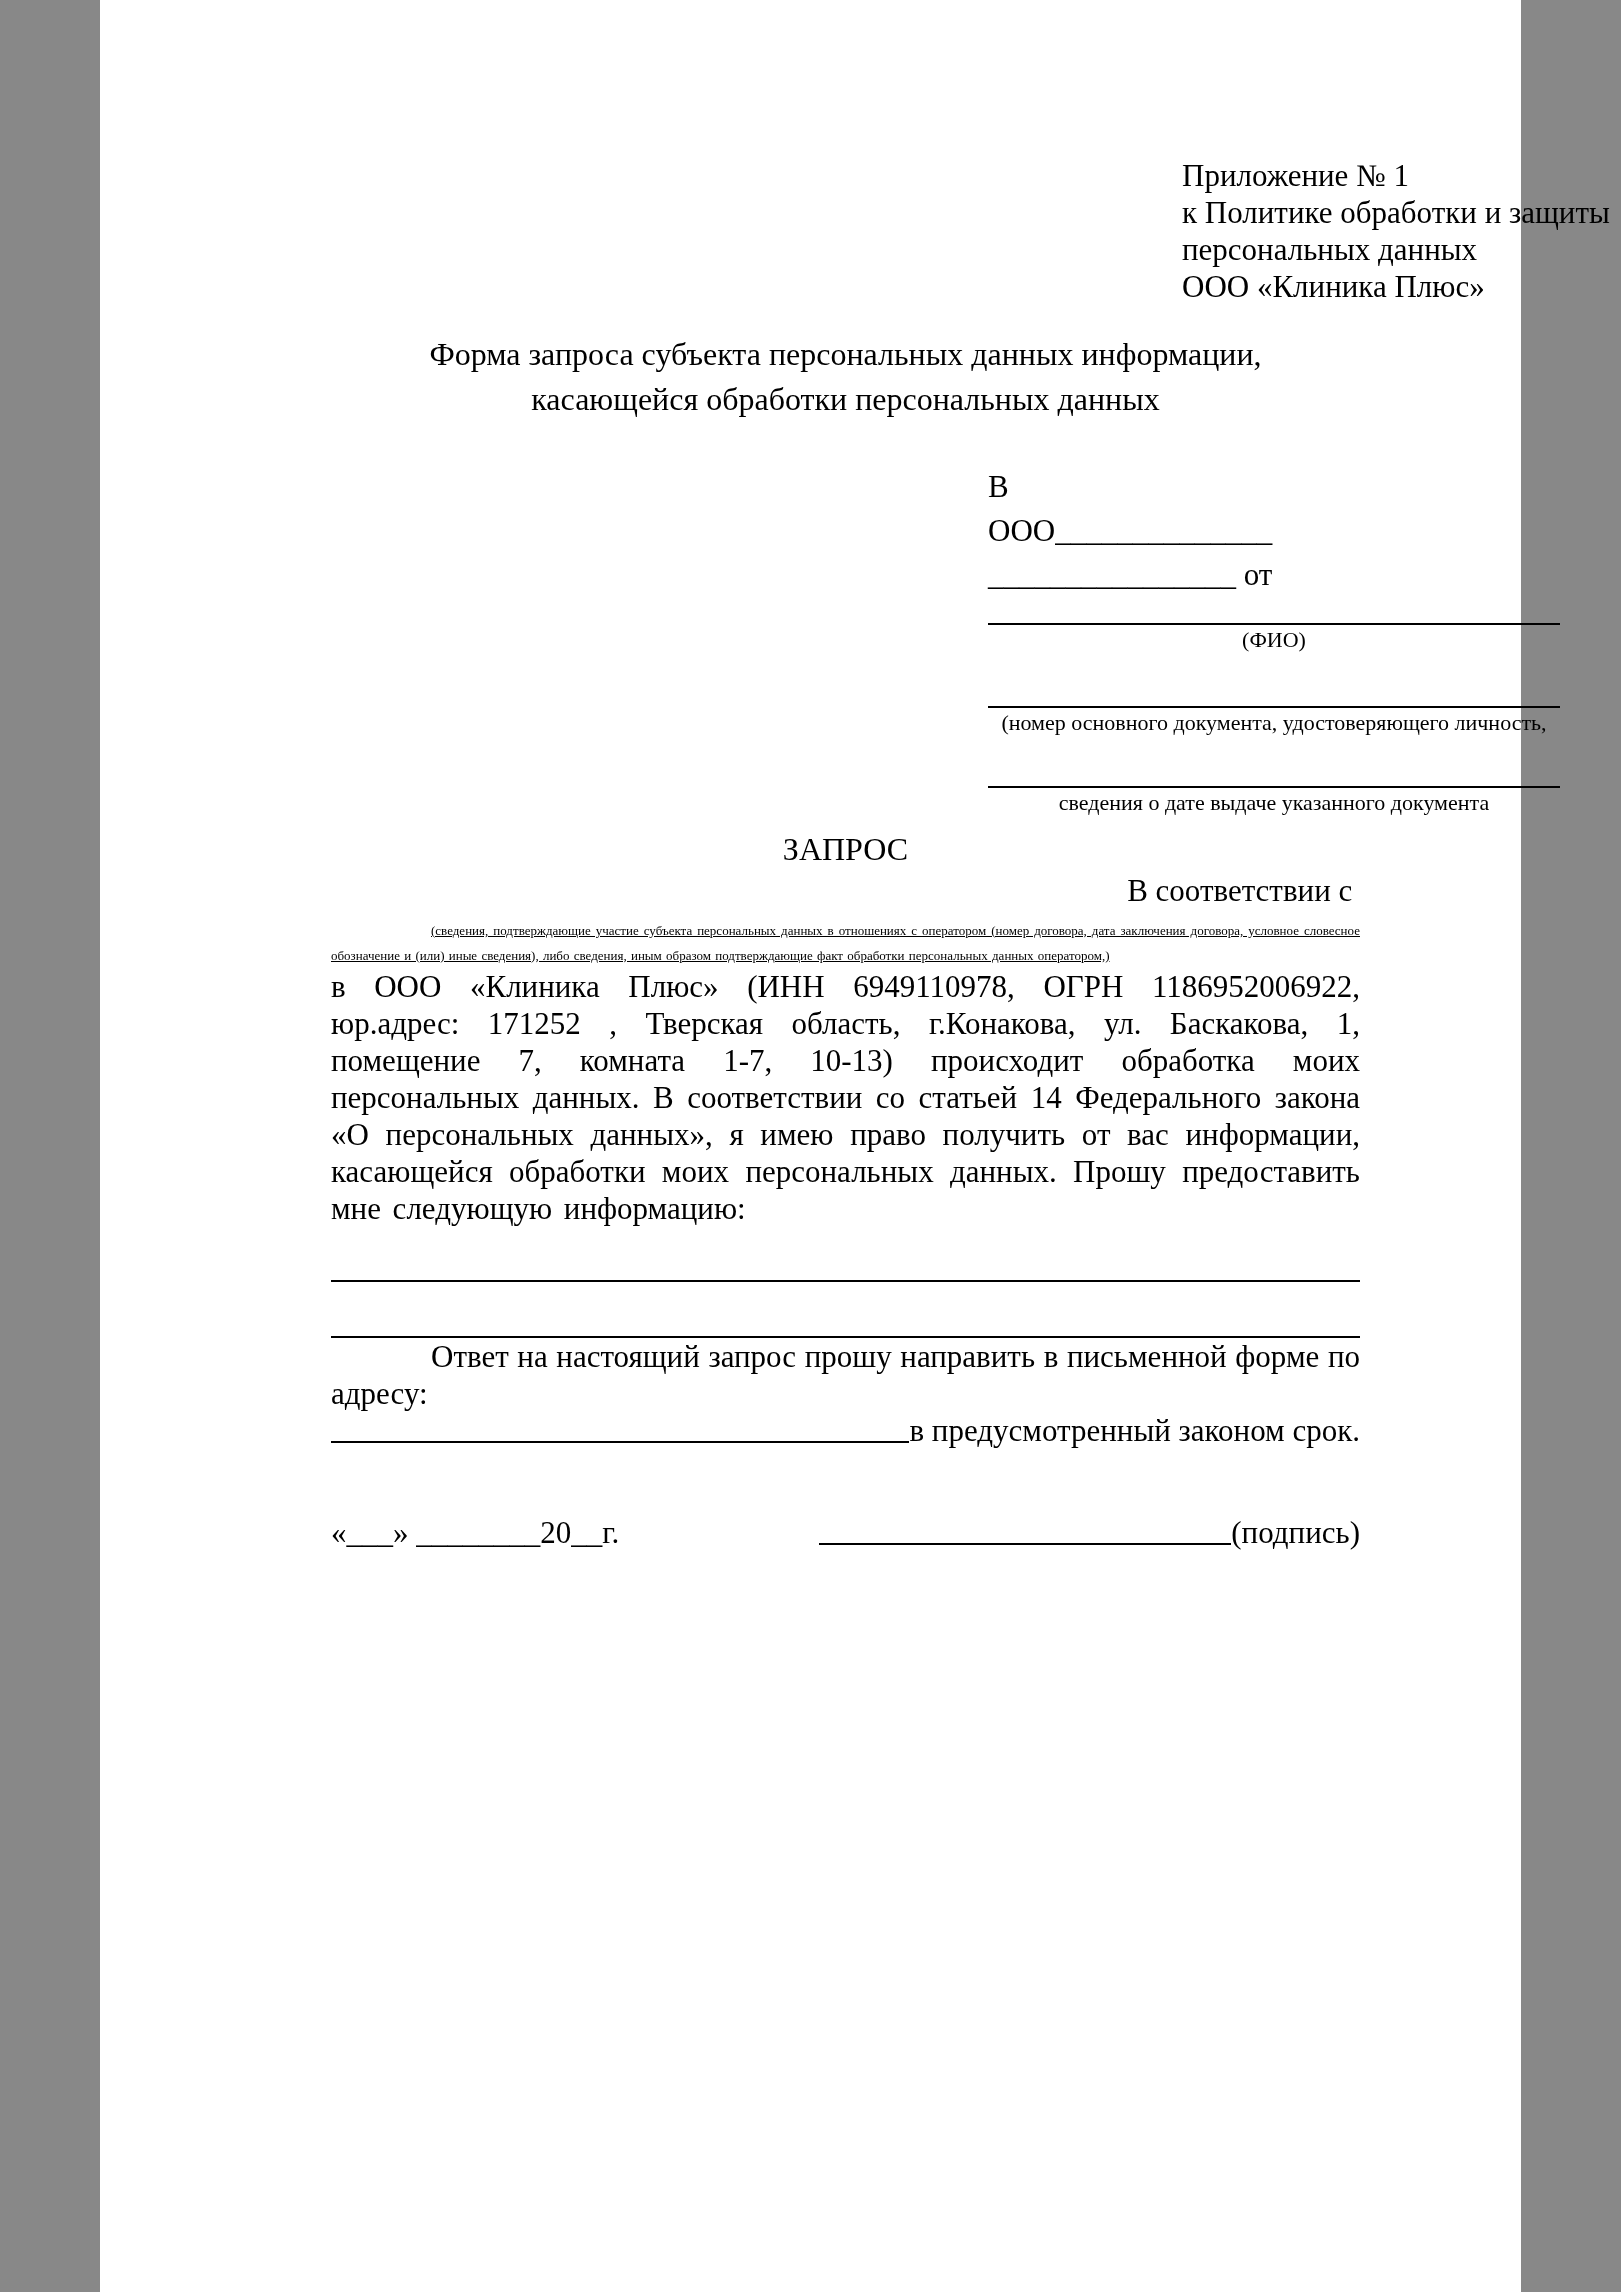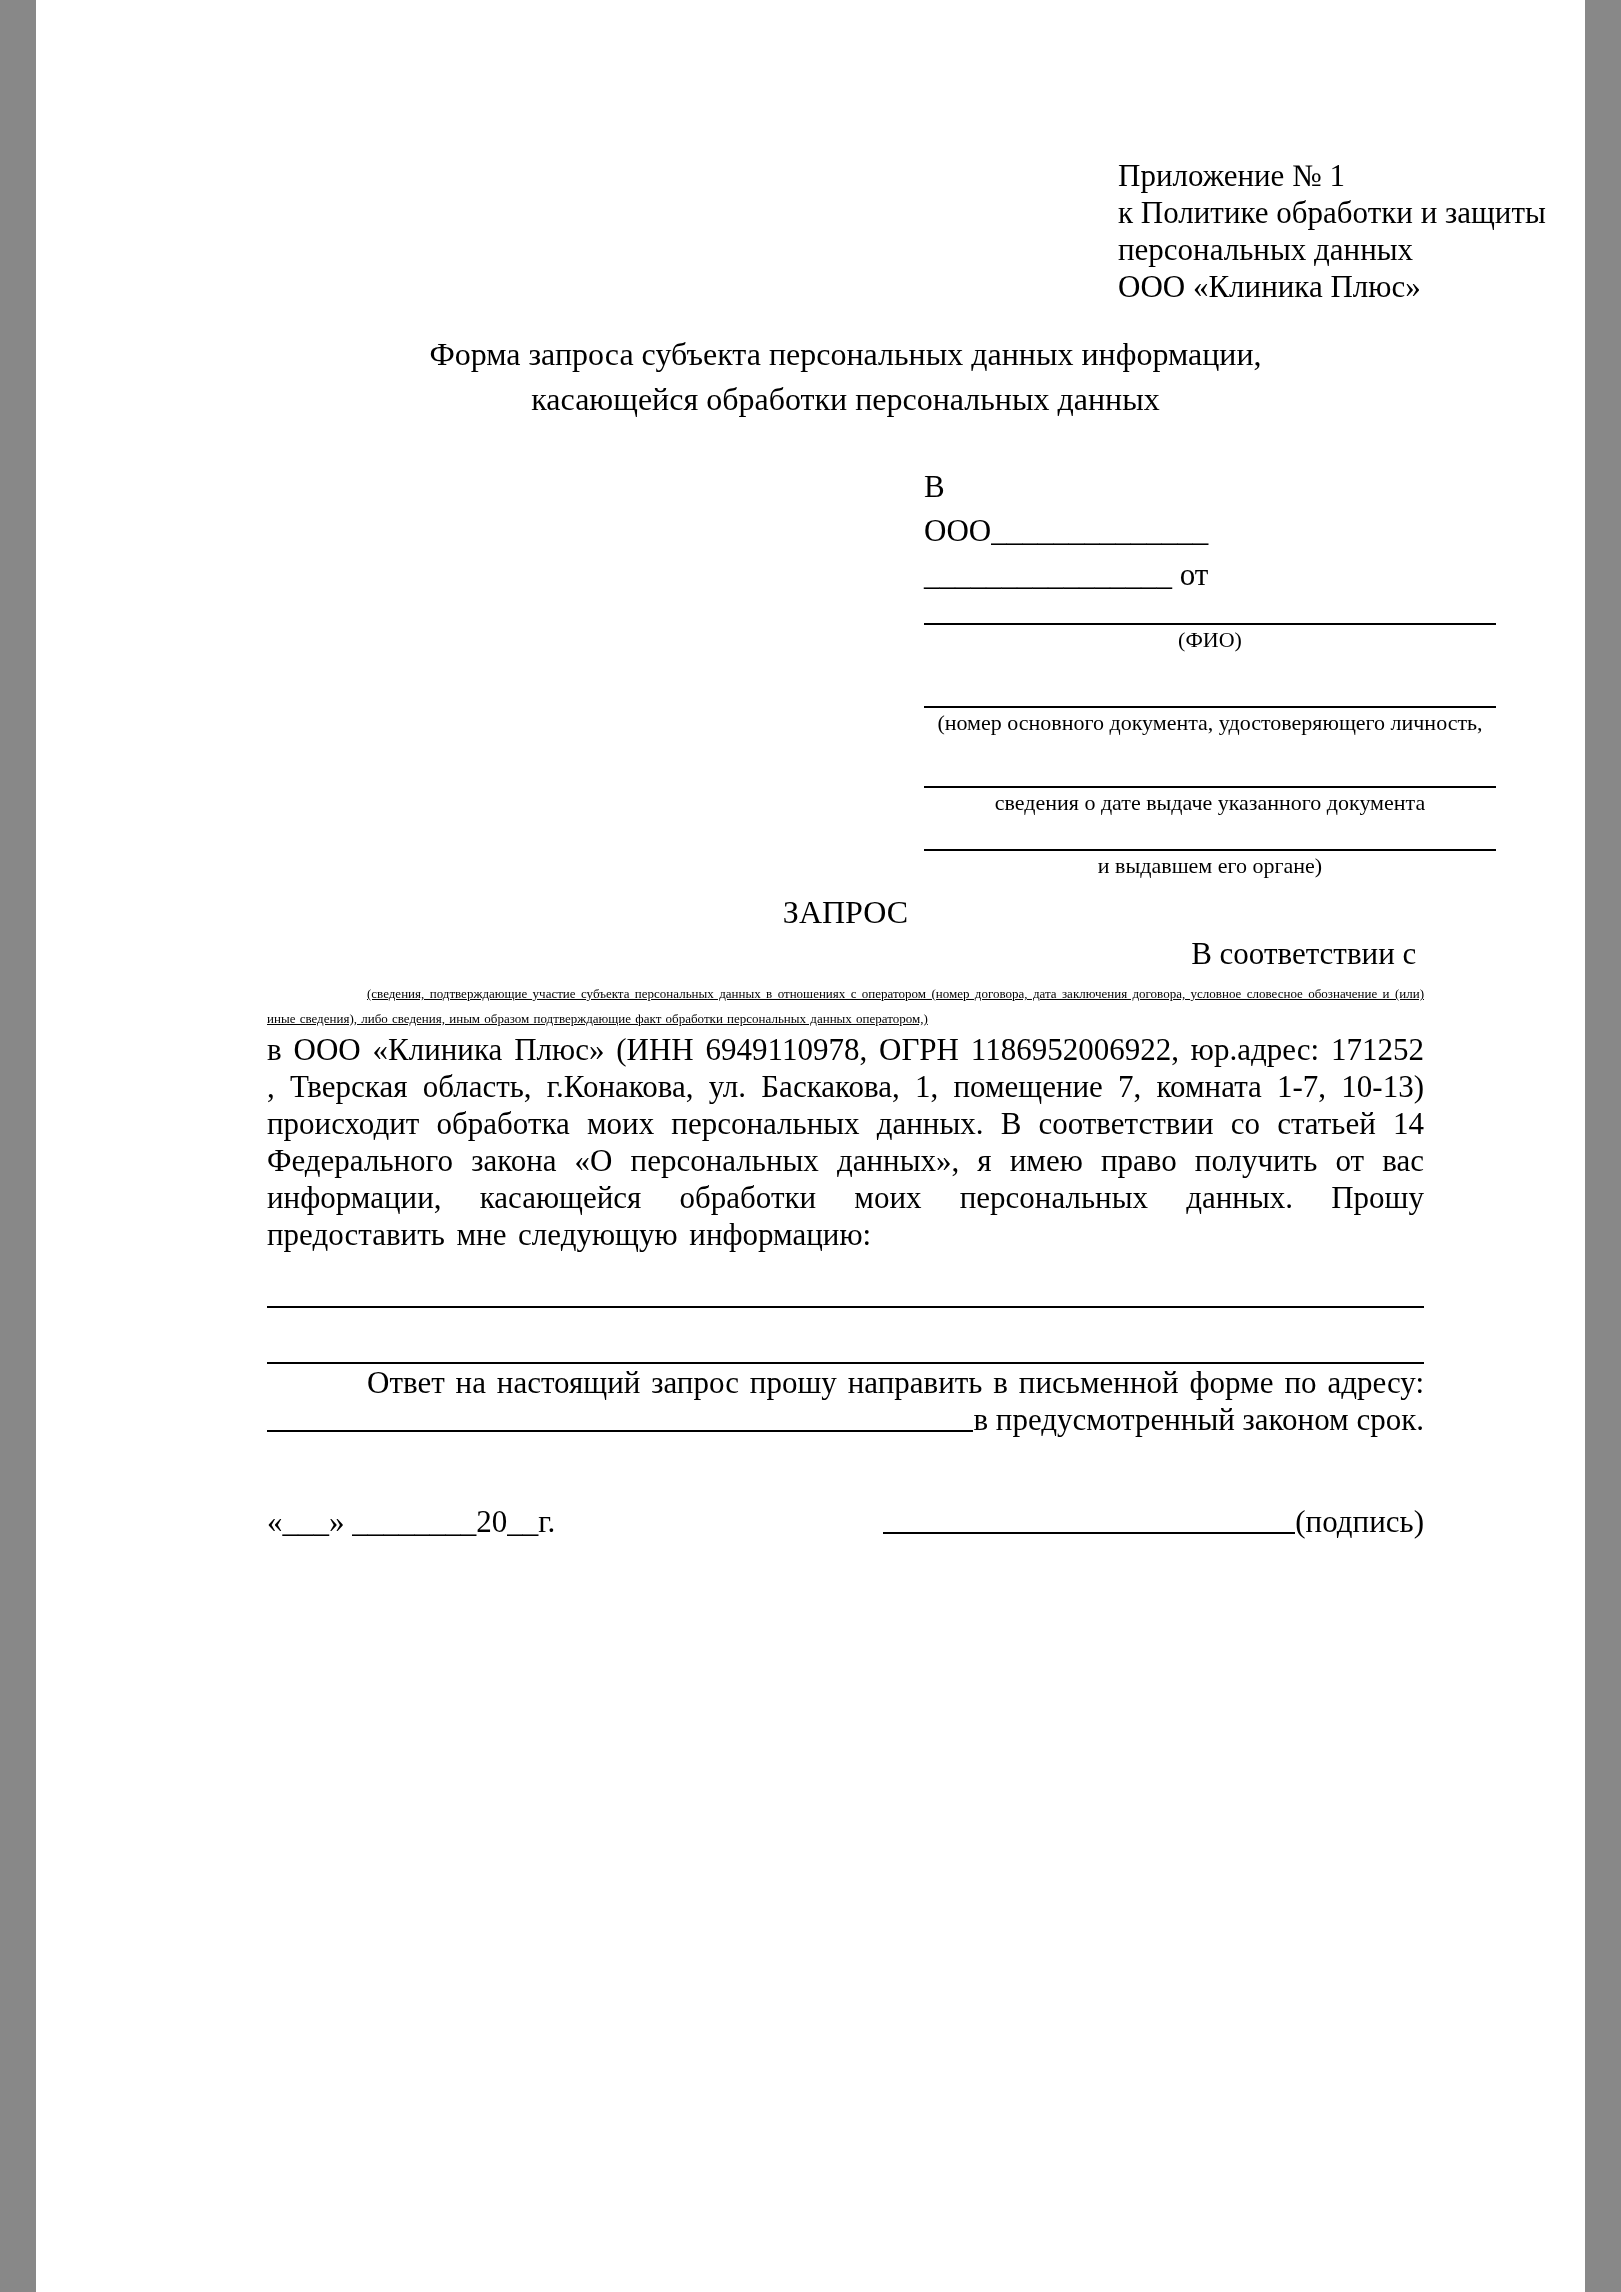--- a/index.html
+++ b/index.html
@@ -1,17 +1,17 @@
 <!DOCTYPE html>
 <html><head>
 <meta charset="utf-8">
 <style>
   html,body{margin:0;padding:0;background:#888;}
   .page{
-    width:1549px;height:2293px;background:#ffffff;color:#000;
+    width:1421px;height:2293px;background:#ffffff;color:#000;
     font-family:"Liberation Serif","DejaVu Serif",serif;
     font-size:31px;line-height:37px;
     box-sizing:border-box;padding:157px 161px 0 231px;
     position:relative;margin:0 auto;
   }
   
   .header-note{margin-left:851px;}
   .header-note div{white-space:nowrap;line-height:37px;}
   
   .doc-title{margin-top:27.4px;text-align:center;font-weight:normal;font-size:32px;line-height:45px;}
@@ -77,24 +77,20 @@
       <div class="caption">(ФИО)</div>
     </div>
     <div class="field f2">
       <div class="rule"></div>
       <div class="caption">(номер основного документа, удостоверяющего личность,</div>
     </div>
     <div class="field f3">
       <div class="rule"></div>
       <div class="caption">сведения о дате выдаче указанного документа</div>
     </div>
-    <div class="field f4">
-      <div class="rule"></div>
-      <div class="caption">и выдавшем его органе)</div>
-    </div>
   </div>
 
   <div class="zapros">ЗАПРОС</div>
 
   <div class="sootv">
     <span class="label">В соответствии с </span>
     <span class="fill-line"></span>
   </div>
 
   <div class="small-note">(сведения, подтверждающие участие субъекта персональных данных в отношениях с оператором (номер договора, дата заключения договора, условное словесное обозначение и (или) иные сведения), либо сведения, иным образом подтверждающие факт обработки персональных данных оператором,)</div>

